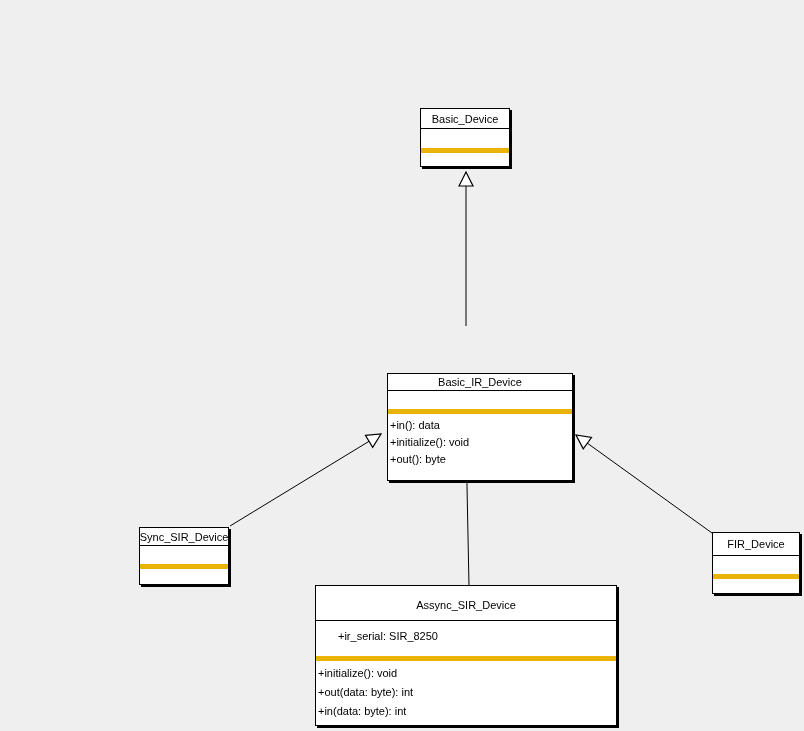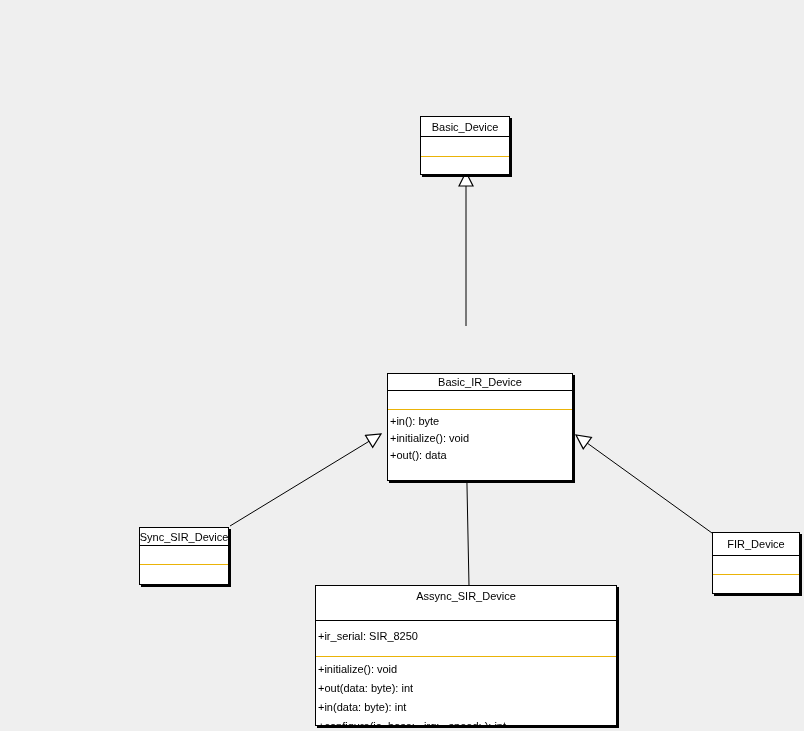--- a/index.html
+++ b/index.html
@@ -41,51 +41,52 @@
     border-bottom: 1px solid #000000;
     white-space: nowrap;
     overflow: hidden;
   }
   .uml-title.title-top {
     align-items: flex-start;
     padding-top: 4px;
   }
   .uml-attrs {
     flex: 0 0 auto;
-    border-bottom: 1px solid #eab308;
+    border-bottom: 5px solid #eab308;
     overflow: hidden;
+    padding-left: 20px;
   }
   .uml-methods {
     flex: 1 1 auto;
     overflow: hidden;
     padding-top: 2px;
   }
   .uml-member {
     display: flex;
     align-items: center;
     padding: 0 2px;
     white-space: nowrap;
     overflow: hidden;
   }
   
-  #cls-basic-device { left: 420px; top: 108px; width: 90px; height: 59px; margin-top: 8px; }
+  #cls-basic-device { left: 420px; top: 108px; width: 90px; height: 59px; }
   #cls-basic-device .uml-title { height: 19px; }
   #cls-basic-device .uml-attrs { height: 19px; }
   
   #cls-basic-ir-device { left: 387px; top: 325px; width: 186px; height: 108px; margin-top: 48px; }
   #cls-basic-ir-device .uml-title { height: 16px; }
   #cls-basic-ir-device .uml-attrs { height: 18px; }
   #cls-basic-ir-device .uml-member { height: 17px; }
   
   #cls-sync-sir-device { left: 139px; top: 527px; width: 90px; height: 58px; }
   #cls-sync-sir-device .uml-title { height: 17px; text-align: right; }
   #cls-sync-sir-device .uml-attrs { height: 18px; }
   
   #cls-assync-sir-device { left: 315px; top: 585px; width: 302px; height: 141px; }
-  #cls-assync-sir-device .uml-title { height: 30px; }
+  #cls-assync-sir-device .uml-title { height: 30px; align-items: center; }
   #cls-assync-sir-device .uml-attrs { height: 30px; padding-top: 5px; }
   #cls-assync-sir-device .uml-member { height: 19px; }
   
   #cls-fir-device { left: 712px; top: 532px; width: 88px; height: 62px; }
   #cls-fir-device .uml-title { height: 22px; }
   #cls-fir-device .uml-attrs { height: 18px; }
 </style>
 </head>
 <body>
 
@@ -110,23 +111,23 @@
     <div class="uml-attrs"></div>
     <div class="uml-methods"></div>
   </div>
 
   <div class="uml-class" id="cls-basic-ir-device">
     <div class="uml-title">
       <span>Basic_IR_Device</span>
     </div>
     <div class="uml-attrs"></div>
     <div class="uml-methods">
-      <div class="uml-member">+in(): byte</div>
+      <div class="uml-member">+in(): data</div>
       <div class="uml-member">+initialize(): void</div>
-      <div class="uml-member">+out(): data</div>
+      <div class="uml-member">+out(): byte</div>
     </div>
   </div>
 
   <div class="uml-class" id="cls-sync-sir-device">
     <div class="uml-title">
       <span>Sync_SIR_Device</span>
     </div>
     <div class="uml-attrs"></div>
     <div class="uml-methods"></div>
   </div>

